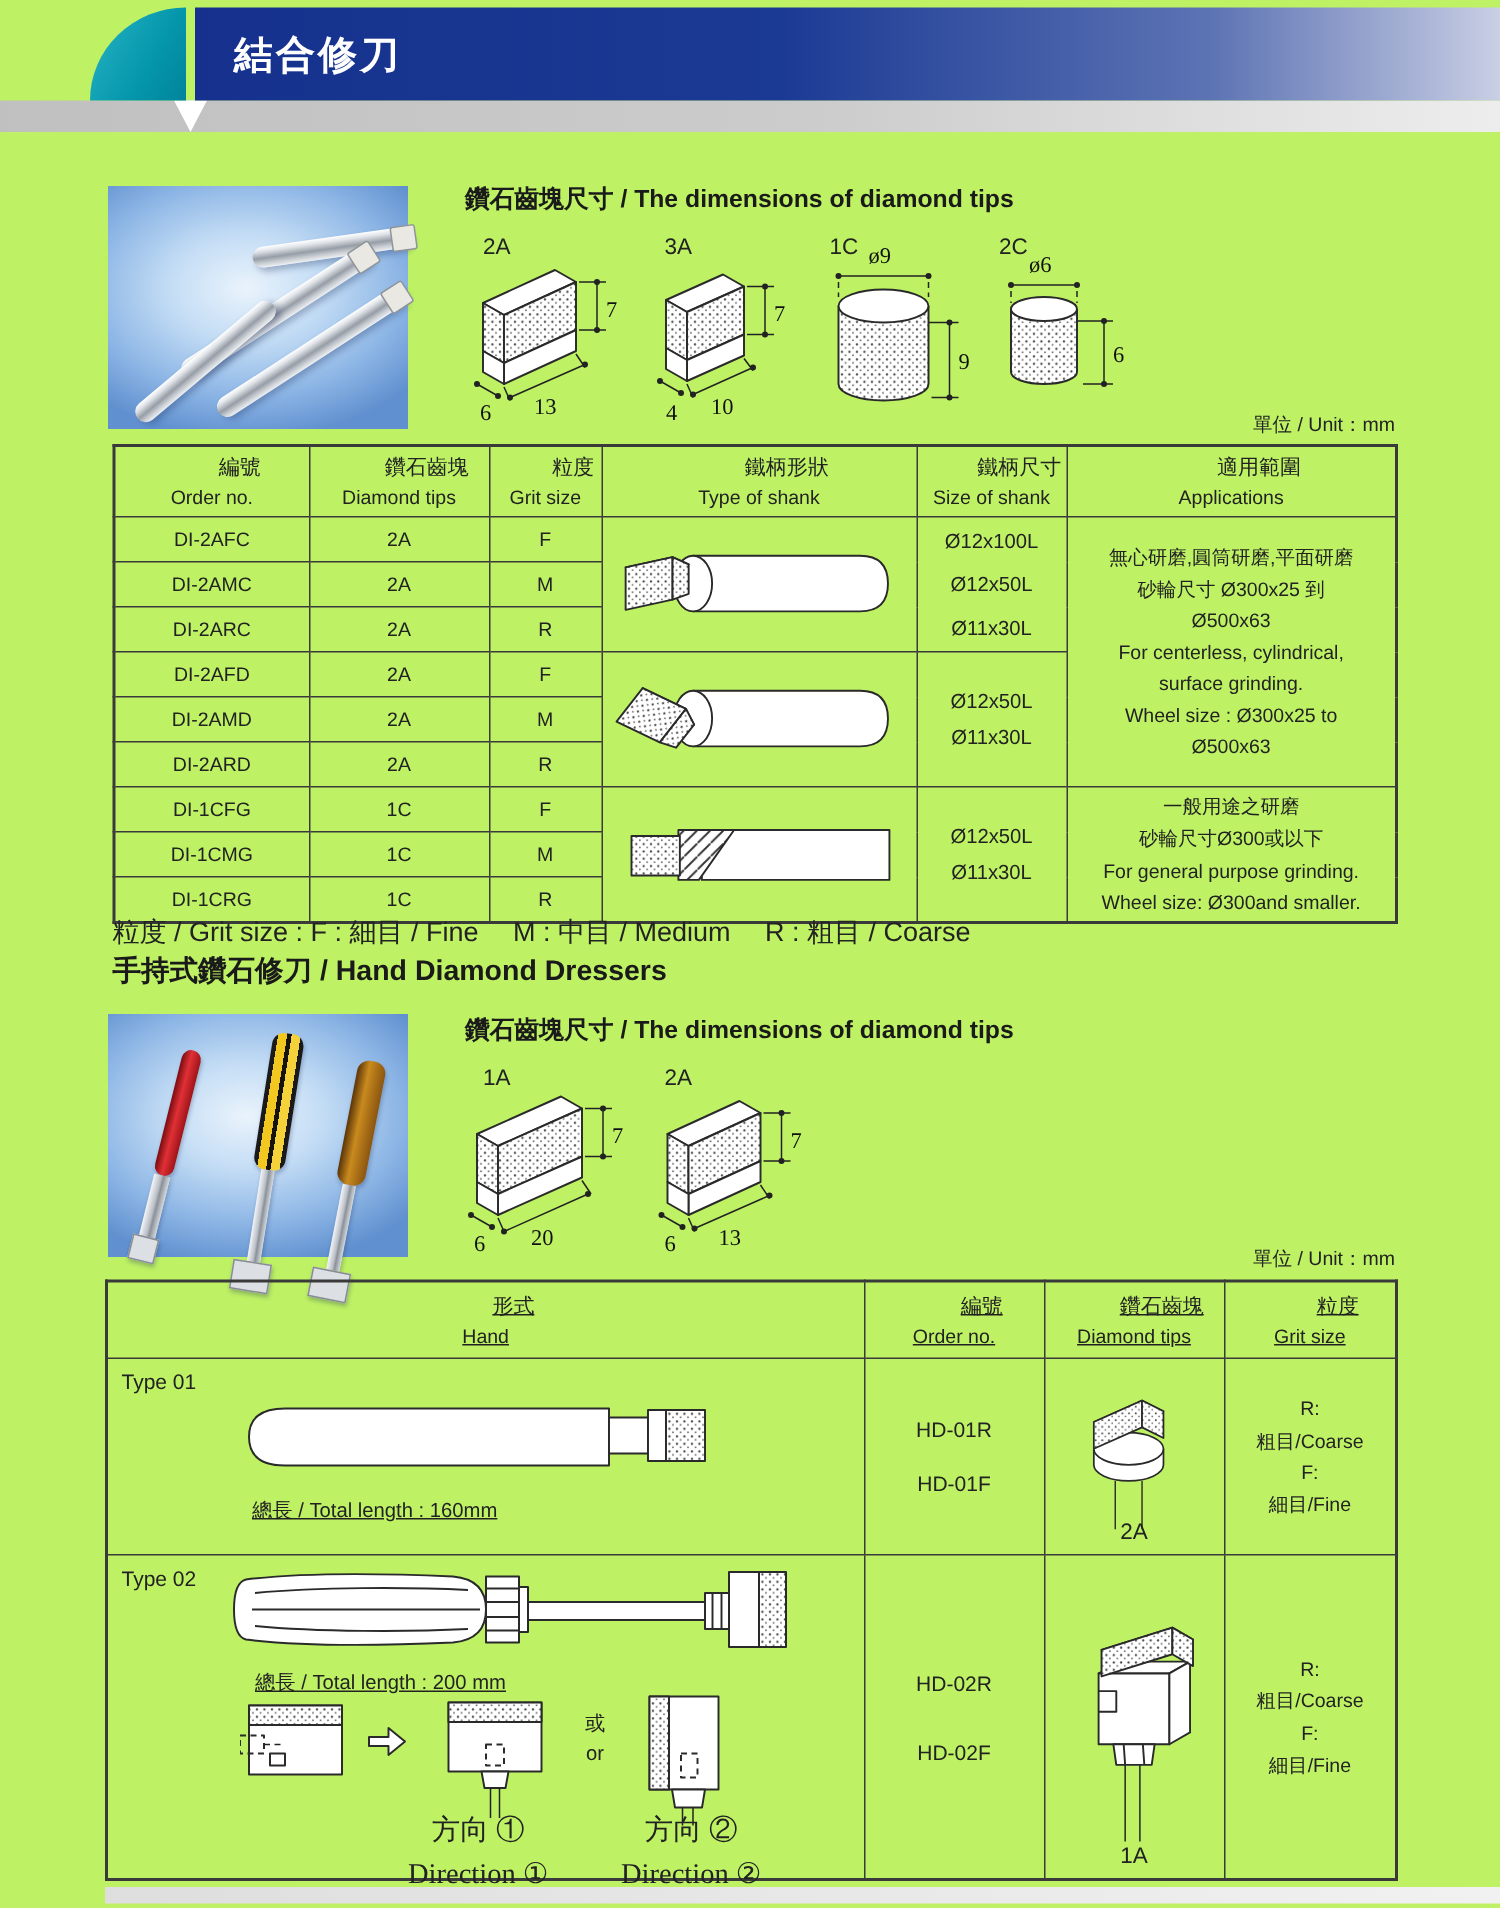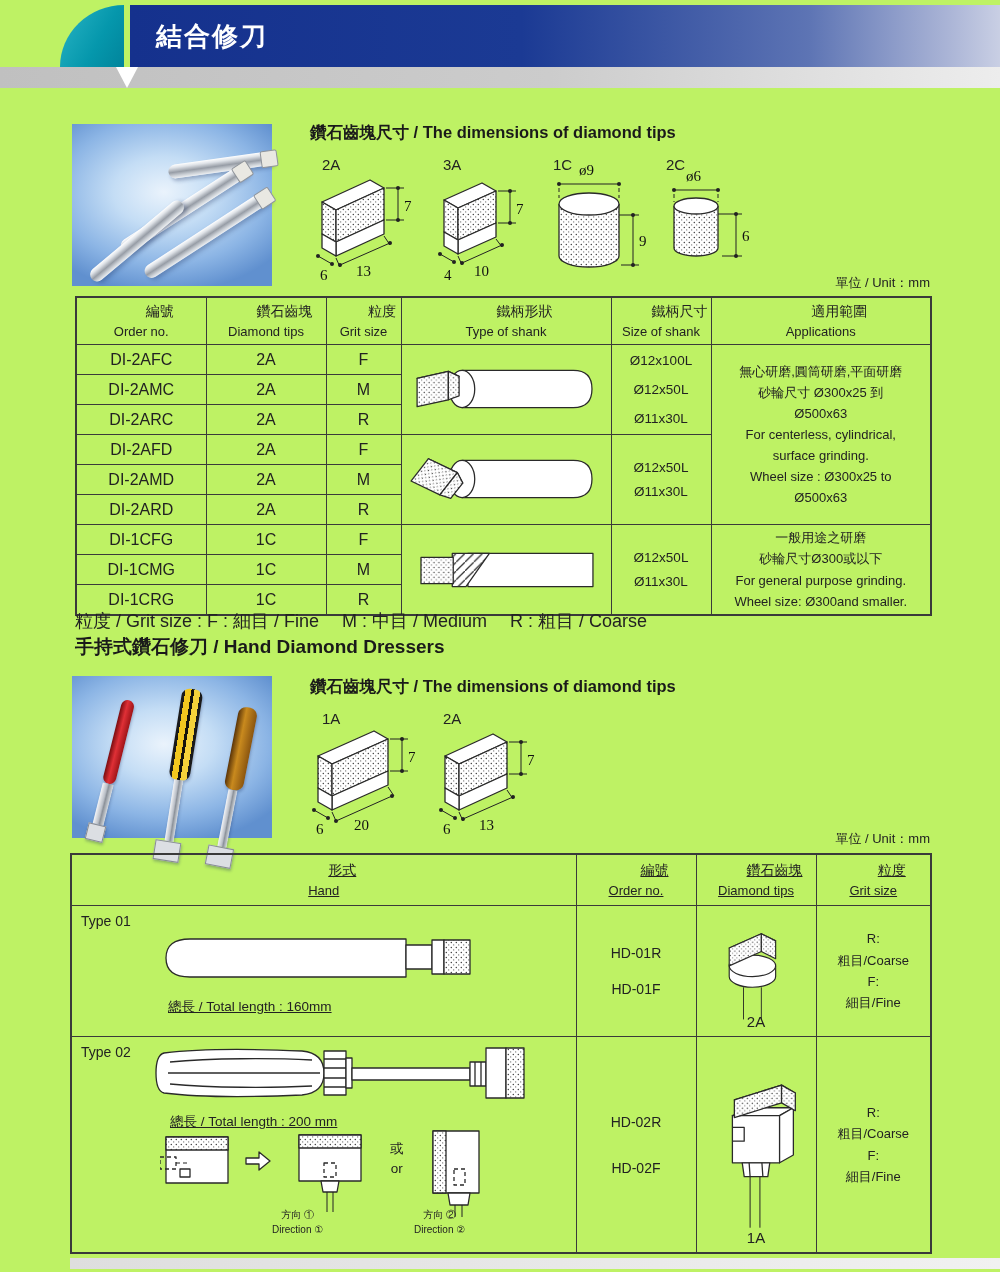--- a/index.html
+++ b/index.html
@@ -43,34 +43,34 @@
   .tool .head{background:#dcdfe3;border:1px solid #878c93;box-shadow:1px 2px 3px rgba(20,40,90,.3);}
 
   
   table{border-collapse:collapse;table-layout:fixed;}
   .t1,.t2{border:2px solid #3a3a3a;}
   .t1 td,.t1 th,.t2 td,.t2 th{border:1px solid #3a3a3a;text-align:center;
      vertical-align:middle;padding:0;font-weight:normal;}
   .t1{width:855px;} .t2{width:860px;}
   th .zh{font-size:14px;line-height:1.55;padding-left:37px;} th .en{font-size:13px;line-height:1.35;}
   .t1 thead th{height:46px;} .t2 thead th{height:50px;text-decoration:underline;}
-  .t1 td.c{font-size:16px;height:29px;}
+  .t1 td.c{font-size:13px;height:29px;}
   .apps{text-align:left;padding:4px 7px;font-size:13px;line-height:1.62;white-space:pre-line;vertical-align:top;}
   .sizecell{font-size:13.5px;white-space:pre-line;}
   .size3{line-height:29px;} .size2{line-height:24px;}
   .formcell{position:relative;text-align:left;}
   .type-label{position:absolute;left:9px;top:7px;font-size:14px;}
   .len-label{position:absolute;font-size:13.5px;text-decoration:underline;}
   .orders{font-size:14px;white-space:pre-line;}
   .lh36{line-height:36px;} .lh46{line-height:46px;}
   .tipcell{position:relative;}
   .tipcell .tlabel{position:absolute;bottom:6px;left:0;width:100%;text-align:center;font-size:15px;}
   .gritcell{font-size:13px;white-space:pre-line;line-height:1.65;}
-  .dirlabel{position:absolute;font-size:10px;white-space:pre-line;line-height:1.5;
-     font-family:Liberation Sans, sans-serif;}
+  .dirlabel{position:absolute;font-size:19px;white-space:pre-line;line-height:1.5;
+     font-family:Liberation Serif, serif;}
   .ortext{position:absolute;font-size:13.5px;white-space:pre-line;line-height:1.5;}
 
   
   svg{display:block;}
   .dgm polygon,.dgm path,.dgm rect,.dgm ellipse{stroke:#2a2a2a;stroke-width:1.3;fill:#fff;stroke-linejoin:round;}
   .dgm .f-dots{fill:url(#dots);} .dgm .f-hatch{fill:url(#hatch);} .dgm .nofill{fill:none;}
   .dgm .dash{stroke-dasharray:4 3;}
   .dgm .dim-l{stroke:#222;stroke-width:1;fill:none;}
   .dgm .dim-d{fill:#222;stroke:none;}
   .dgm text{font:15px "Liberation Serif",serif;fill:#111;stroke:none;}

